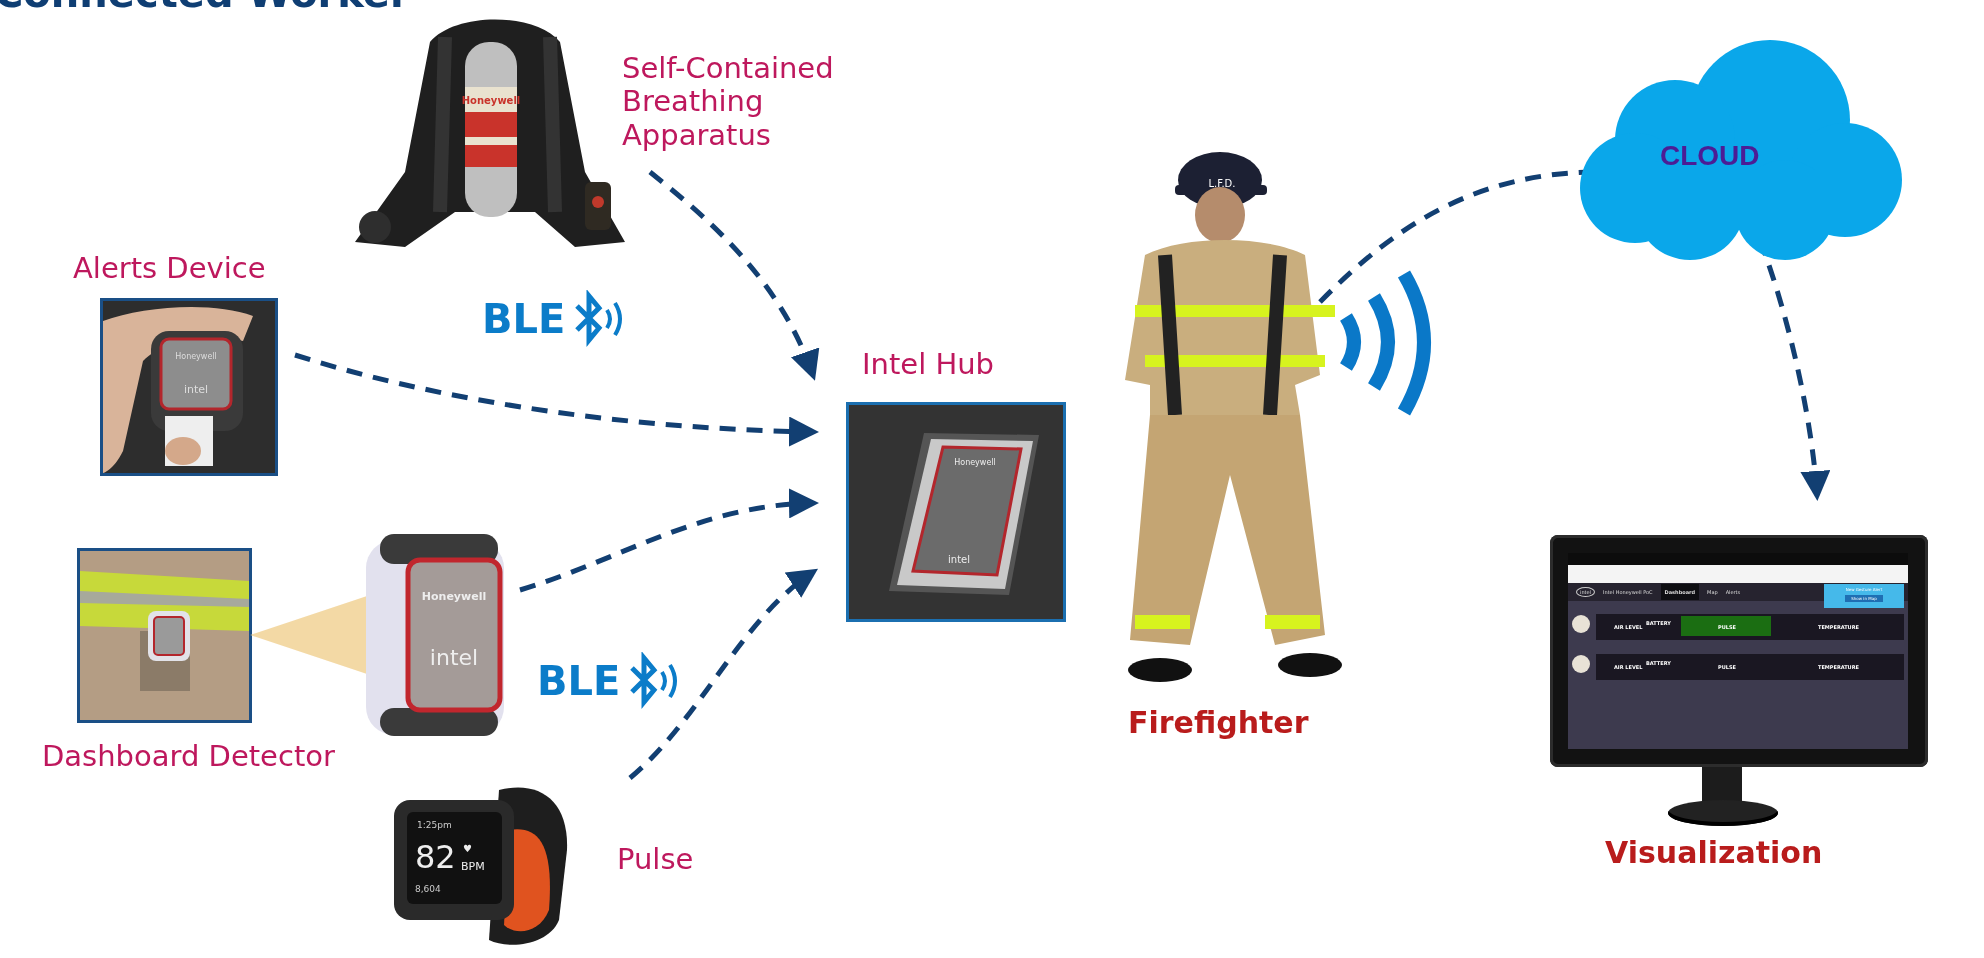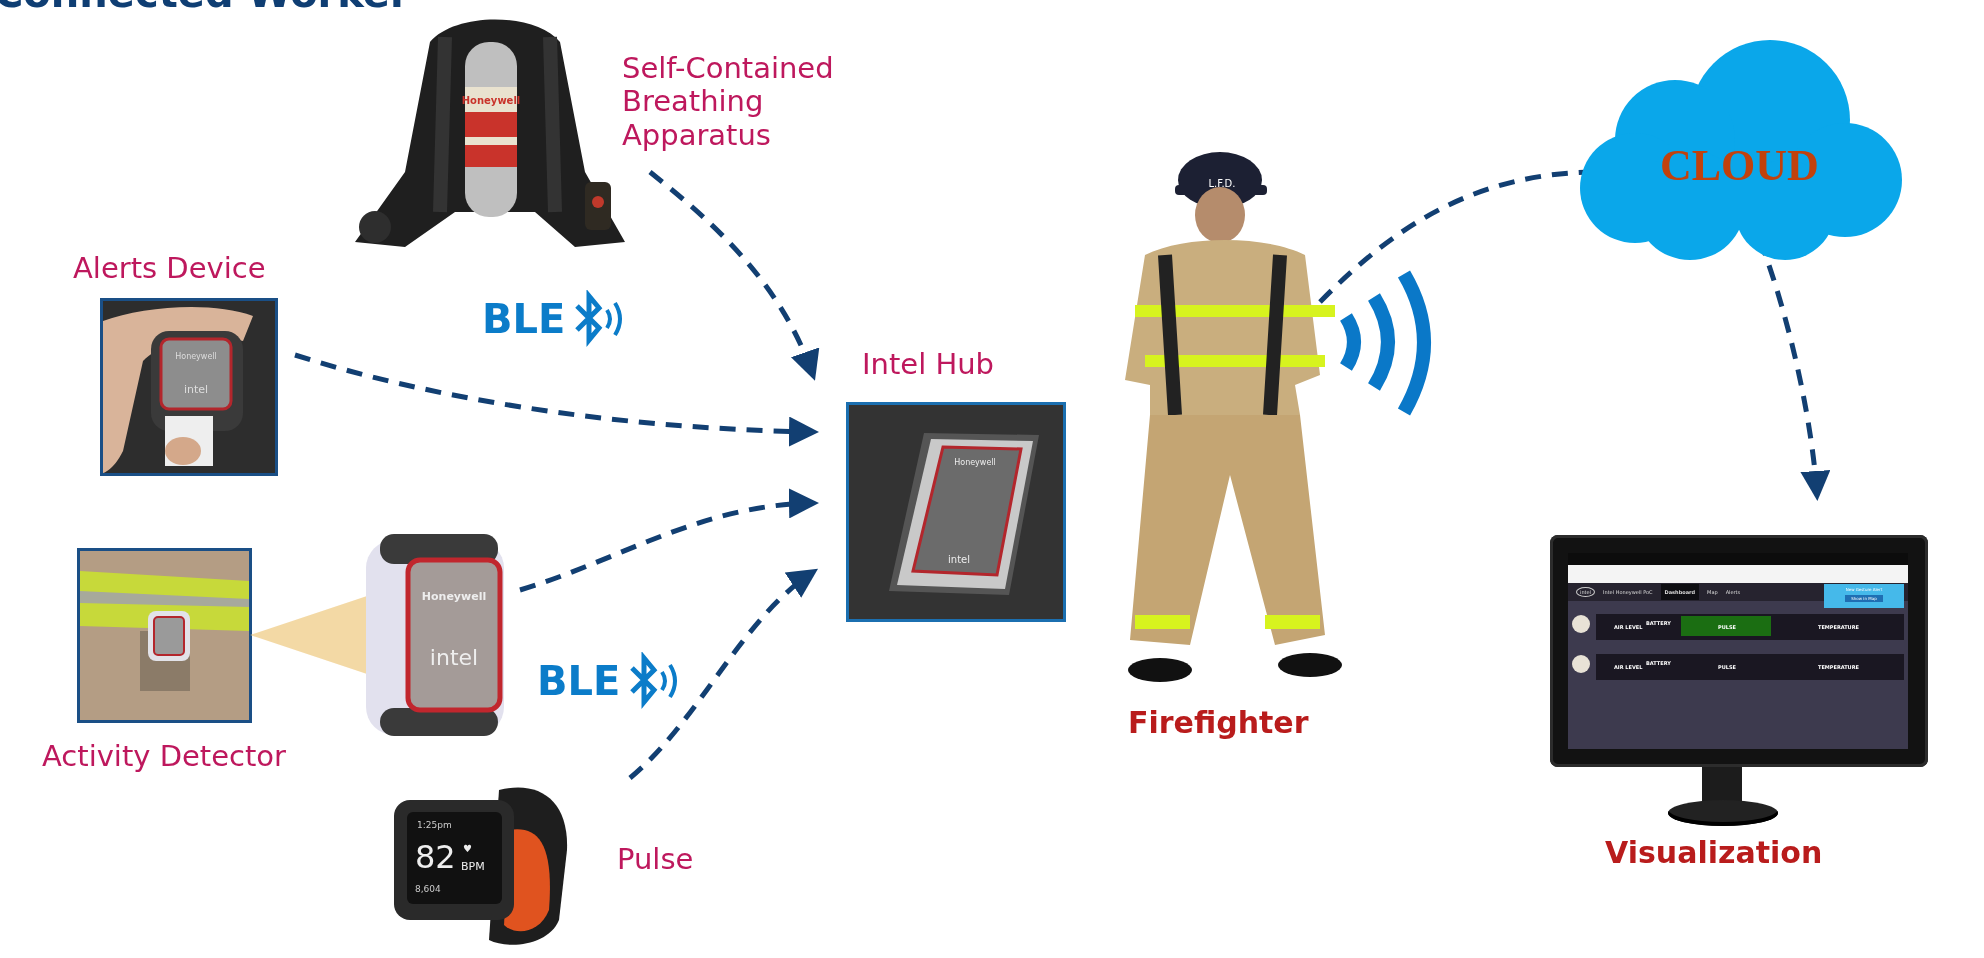--- a/index.html
+++ b/index.html
@@ -4,21 +4,21 @@
 <style>
   html, body { margin:0; padding:0; }
   body { width:1984px; height:958px; position:relative; overflow:hidden; background:#ffffff; font-family:"DejaVu Sans","Liberation Sans",sans-serif; color:#0f3e73; }
   .abs { position:absolute; }
   .lbl { position:absolute; color:#be185d; font-family:"DejaVu Sans","Liberation Sans",sans-serif; line-height:1.15; white-space:nowrap; }
   .lbl-md { font-size:29px; }
   .lbl-bold { font-weight:bold; font-size:30px; color:#b91c1c; }
   .title-clip { position:absolute; left:-6px; top:-30px; font-size:40px; font-weight:bold; color:#0f3e73; white-space:nowrap; }
   .photo-box { position:absolute; border:3px solid #1a4f86; overflow:hidden; background:#2b2b2b; box-sizing:border-box; }
   .ble { position:absolute; display:flex; align-items:center; gap:6px; color:#0b7cc9; font-weight:bold; font-size:40px; font-family:"DejaVu Sans","Liberation Sans",sans-serif; }
-  .cloud-text { position:absolute; font-weight:bold; font-size:44px; color:#c2410c; font-family:Liberation Serif, serif; }
+  .cloud-text { position:absolute; font-weight:bold; font-size:28px; color:#4c1d95; font-family:Liberation Sans, sans-serif; }
   .monitor { position:absolute; left:1550px; top:535px; width:378px; height:232px; background:#121212; border-radius:8px; box-shadow:inset 0 0 0 3px #2c2c2c; }
   .screen { position:absolute; left:18px; top:18px; width:340px; height:196px; background:#3d3a4e; overflow:hidden; }
   .scr-top { position:absolute; left:0; top:0; right:0; height:12px; background:#0c0c0c; }
   .scr-url { position:absolute; left:0; top:12px; right:0; height:18px; background:#f4f4f4; }
   .scr-nav { position:absolute; left:0; top:30px; right:0; height:18px; background:#26232f; color:#ddd; font-size:5px; display:flex; align-items:center; gap:8px; padding-left:8px; box-sizing:border-box; }
   .scr-nav .active { background:#0e0e12; padding:5px 4px; font-weight:bold; }
   .scr-popup { position:absolute; right:4px; top:31px; width:80px; height:24px; background:#45b9ea; color:#fff; font-size:4px; text-align:center; }
   .scr-popup .btn { display:inline-block; margin-top:3px; background:#1f6fb3; padding:1px 6px; }
   .row { position:absolute; left:28px; right:4px; height:26px; background:#1a1722; color:#fff; font-size:5px; font-weight:bold; }
   .row .cell { position:absolute; top:10px; }
@@ -107,21 +107,21 @@
 <div class="abs" style="left:360px;top:530px;width:150px;height:210px;">
   <svg width="150" height="210" viewBox="0 0 150 210">
     <rect x="6" y="10" width="138" height="195" rx="28" fill="#e2e1ee"></rect>
     <rect x="20" y="4" width="118" height="30" rx="14" fill="#3a3a3a"></rect>
     <rect x="20" y="178" width="118" height="28" rx="14" fill="#3a3a3a"></rect>
     <rect x="48" y="30" width="92" height="150" rx="12" fill="#a49b98" stroke="#c1262d" stroke-width="5"></rect>
     <text x="94" y="70" font-size="11" fill="#eee" text-anchor="middle" font-weight="bold">Honeywell</text>
     <text x="94" y="135" font-size="22" fill="#eee" text-anchor="middle">intel</text>
   </svg>
 </div>
-<div class="lbl lbl-md" style="left:42px;top:740px;">Activity Detector</div>
+<div class="lbl lbl-md" style="left:42px;top:740px;">Dashboard Detector</div>
 
 <div class="ble" style="left:537px;top:652px;">
   <span>BLE</span>
   <svg width="60" height="58" viewBox="0 0 60 58">
     <path d="M6,16 L28,38 L18,50 L18,6 L28,18 L6,40" fill="none" stroke="#0b7cc9" stroke-width="5"></path>
     <path d="M36,20 Q42,29 36,38" fill="none" stroke="#0b7cc9" stroke-width="4"></path>
     <path d="M44,13 Q54,29 44,45" fill="none" stroke="#0b7cc9" stroke-width="4"></path>
   </svg>
 </div>
 

